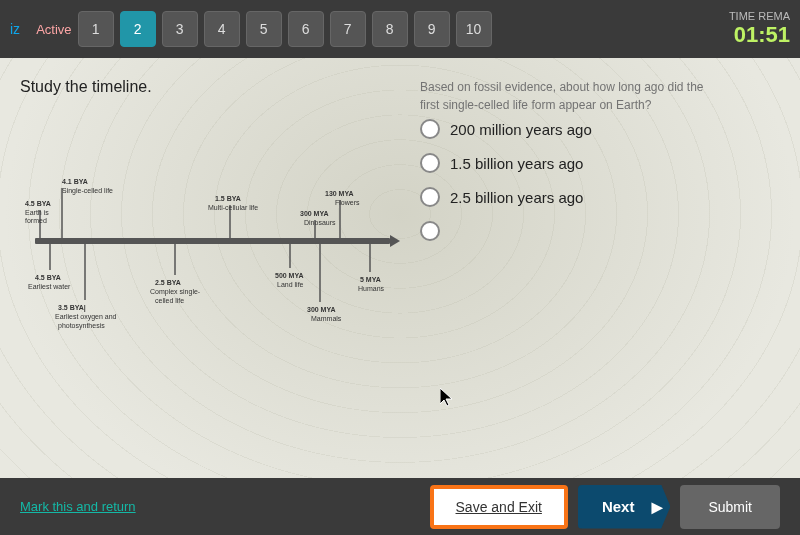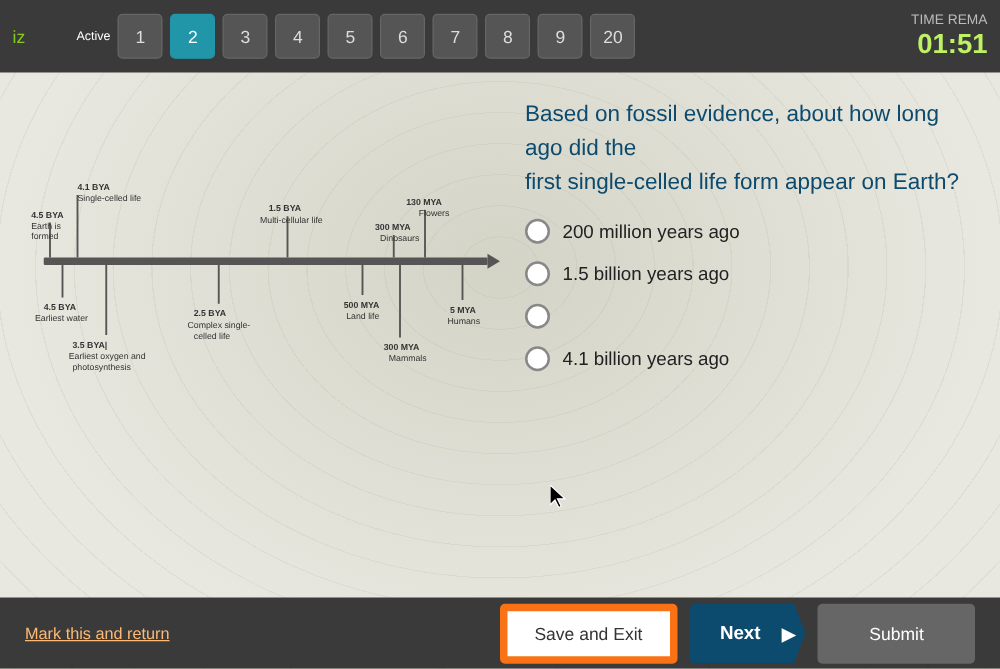--- a/index.html
+++ b/index.html
@@ -22,29 +22,28 @@
       z-index: 10;
       background: #3a3a3a;
       height: 58px;
       display: flex;
       align-items: center;
       padding: 0 10px;
       gap: 6px;
     }
 
     .header-title {
-      color: #84cc16;
+      color: #0ea5e9;
       font-size: 14px;
       margin-right: 10px;
     }
 
     .header-active {
-      color: #ffffff;
-      font-size: 10px;
-      margin-left: 25px;
+      color: #fca5a5;
+      font-size: 13px;
     }
 
     .tab-btn {
       width: 36px;
       height: 36px;
       border-radius: 4px;
       border: 1px solid #666;
       background: #555;
       color: #ddd;
       font-size: 14px;
@@ -106,23 +105,23 @@
       width: 380px;
       height: 280px;
     }
 
     
     .right-panel {
       flex: 1;
     }
 
     .question-text {
-      font-size: 18px;
-      color: #0c4a6e;
-      margin-bottom: 16px;
+      font-size: 12px;
+      color: #737373;
+      margin-bottom: 5px;
       line-height: 1.5;
     }
 
     .answer-option {
       display: flex;
       align-items: center;
       gap: 10px;
       margin-bottom: 14px;
       cursor: pointer;
     }
@@ -147,57 +146,58 @@
       z-index: 10;
       background: #3a3a3a;
       height: 57px;
       display: flex;
       align-items: center;
       padding: 0 20px;
       justify-content: space-between;
     }
 
     .mark-return-link {
-      color: #fdba74;
+      color: #14b8a6;
       font-size: 13px;
       text-decoration: underline;
       cursor: pointer;
     }
 
     .footer-buttons {
       display: flex;
       gap: 10px;
     }
 
     .btn-save-exit {
       padding: 10px 22px;
       background: white;
-      border: 6px solid #f97316;
+      border: 4px solid #f97316;
       border-radius: 4px;
       font-size: 14px;
       cursor: pointer;
       color: #333;
+      text-decoration: underline;
     }
 
     .btn-next {
       padding: 10px 30px;
       background: #2196a8;
       border: none;
       border-radius: 4px;
       font-size: 15px;
       font-weight: bold;
       color: white;
       cursor: pointer;
       position: relative;
       clip-path: polygon(0 0, 90% 0, 100% 50%, 90% 100%, 0 100%);
       padding-right: 40px;
     }
 
     .btn-submit {
-      padding: 10px 41px;
+      padding: 10px 28px;
       background: #666;
       border: none;
       border-radius: 4px;
       font-size: 14px;
       color: white;
       cursor: pointer;
     }
   </style>
 </head>
 <body>
@@ -208,31 +208,32 @@
 
   <div class="tab-btn">1</div>
   <div class="tab-btn active">2</div>
   <div class="tab-btn">3</div>
   <div class="tab-btn">4</div>
   <div class="tab-btn">5</div>
   <div class="tab-btn">6</div>
   <div class="tab-btn">7</div>
   <div class="tab-btn">8</div>
   <div class="tab-btn">9</div>
-  <div class="tab-btn">20</div>
+  <div class="tab-btn">10</div>
 
   <div class="time-display">
     <div class="label">TIME REMA</div>
     <div class="value">01:51</div>
   </div>
 </div>
 
 <div class="main-content">
 
   <div class="left-panel">
+    <div class="section-title">Study the timeline.</div>
 
     <div class="timeline-container">
       <svg width="380" height="280">
 
         <rect x="15" y="128" width="355" height="6" fill="#555" rx="1"></rect>
 
         <line x1="20" y1="100" x2="20" y2="128" stroke="#555" stroke-width="1.5"></line>
         <text x="5" y="96" font-size="7" fill="#333" font-weight="bold">4.5 BYA</text>
         <text x="5" y="105" font-size="7" fill="#333">Earth is</text>
         <text x="5" y="113" font-size="7" fill="#333">formed</text>
@@ -294,25 +295,25 @@
       <span class="answer-label">200 million years ago</span>
     </div>
 
     <div class="answer-option">
       <div class="radio-circle"></div>
       <span class="answer-label">1.5 billion years ago</span>
     </div>
 
     <div class="answer-option">
       <div class="radio-circle"></div>
+      <span class="answer-label">2.5 billion years ago</span>
     </div>
 
     <div class="answer-option">
       <div class="radio-circle"></div>
-      <span class="answer-label">4.1 billion years ago</span>
     </div>
   </div>
 </div>
 
 <div style="position:absolute; left:440px; top:388px; z-index:50; pointer-events:none;">
   <svg width="16" height="20" viewBox="0 0 16 20">
     <polygon points="0,0 0,16 4,12 7,18 9,17 6,11 12,11" fill="black" stroke="white" stroke-width="1"></polygon>
   </svg>
 </div>
 

